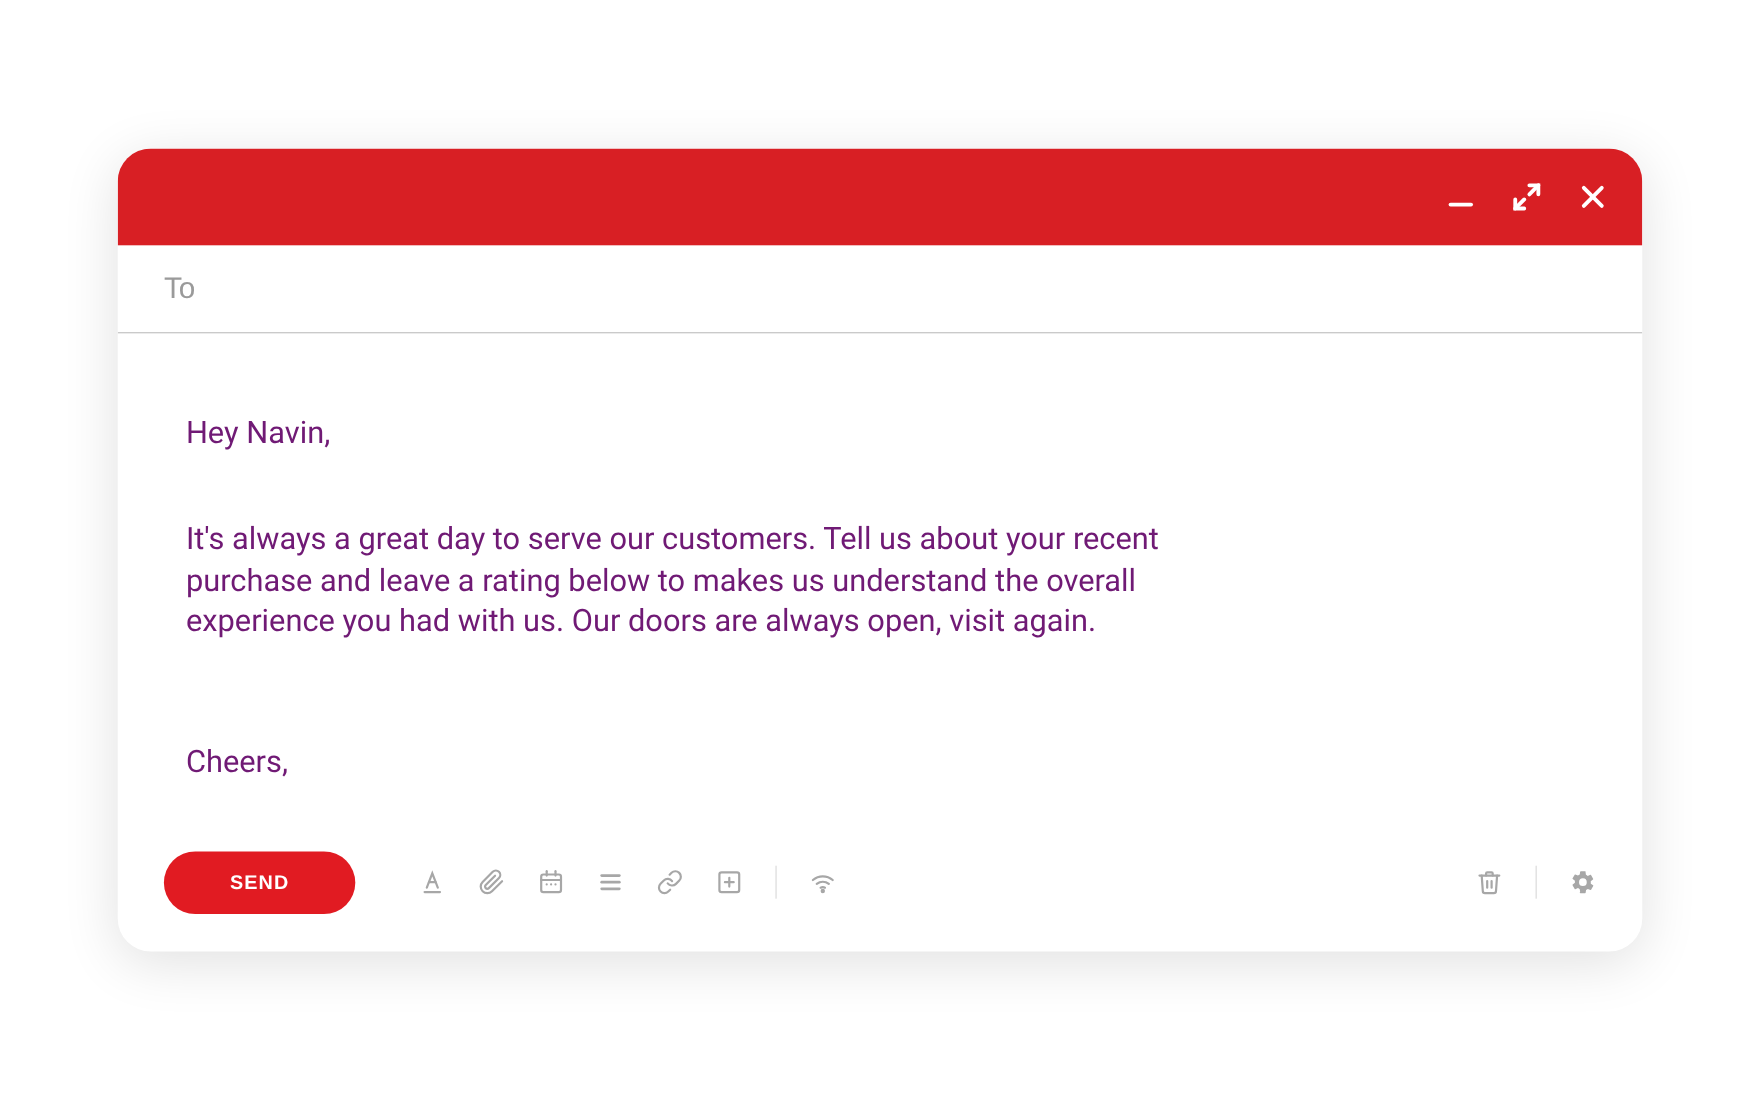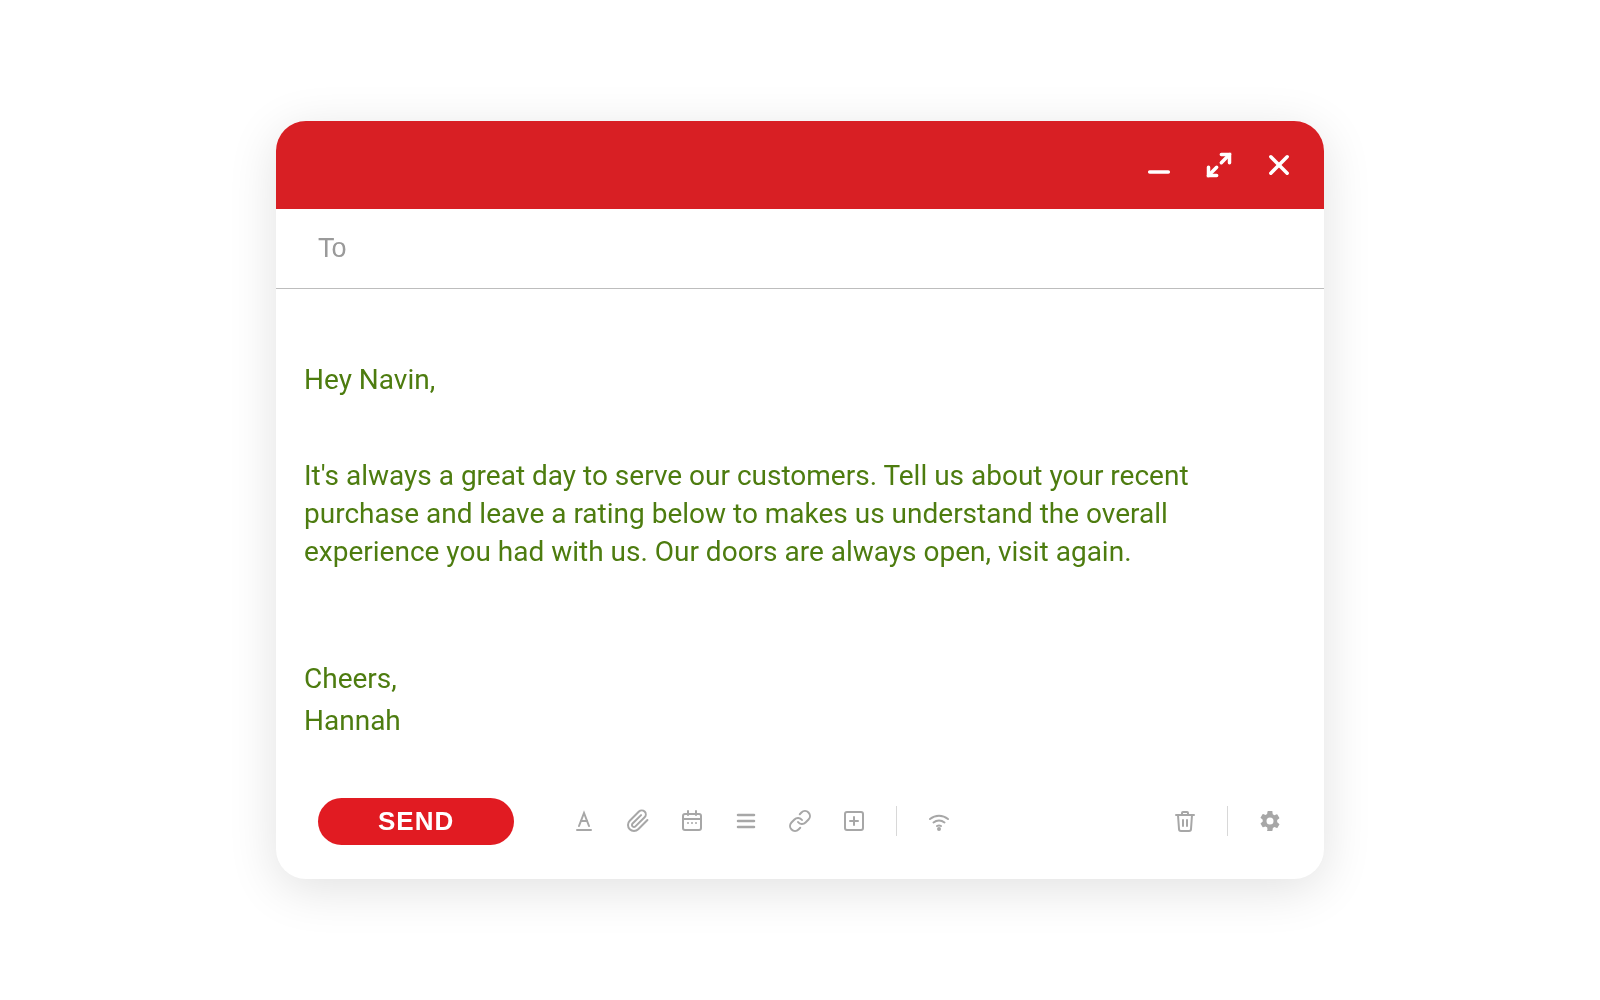--- a/index.html
+++ b/index.html
@@ -10,21 +10,21 @@
     body {
       font-family: -apple-system, BlinkMacSystemFont, 'Segoe UI', Roboto, Helvetica, Arial, sans-serif;
       background: #ffffff;
       width: 1600px;
       height: 1000px;
       display: flex;
       align-items: center;
       justify-content: center;
     }
     .compose-window {
-      width: 1048px;
+      width: 1386px;
       background: #ffffff;
       border-radius: 30px;
       box-shadow: 0 10px 50px rgba(0,0,0,0.12);
       overflow: hidden;
     }
     .titlebar {
       background: #d81f24;
       height: 88px;
       display: flex;
       align-items: center;
@@ -55,23 +55,23 @@
       outline: none;
       font-size: 27px;
       color: #333;
       width: 100%;
       background: transparent;
     }
     .field-input::placeholder {
       color: #9a9a9a;
     }
     .body-area {
-      padding: 72px 42px 40px 28px;
+      padding: 72px 42px 40px 62px;
       font-size: 28px;
-      color: #4d7c0f;
+      color: #701a75;
       line-height: 1.35;
     }
     .body-greeting {
       margin-bottom: 58px;
     }
     .body-main {
       margin-bottom: 90px;
       max-width: 920px;
     }
     .body-signoff {
@@ -81,22 +81,22 @@
       display: flex;
       align-items: center;
       padding: 18px 42px 34px 42px;
       gap: 8px;
     }
     .send-btn {
       background: #e11b22;
       color: #ffffff;
       border: none;
       border-radius: 999px;
-      padding: 8px 60px;
-      font-size: 26px;
+      padding: 18px 60px;
+      font-size: 18px;
       font-weight: 700;
       letter-spacing: 1px;
       cursor: pointer;
       margin-right: 50px;
     }
     .toolbar-icons {
       display: flex;
       align-items: center;
       gap: 30px;
     }
@@ -154,21 +154,20 @@
 
   <div class="field-row">
     <input class="field-input" placeholder="To" style="">
   </div>
 
 
   <div class="body-area">
     <div class="body-greeting">Hey Navin,</div>
     <div class="body-main">It's always a great day to serve our customers. Tell us about your recent purchase and leave a rating below to makes us understand the overall experience you had with us. Our doors are always open, visit again.</div>
     <div class="body-signoff">Cheers,</div>
-    <div class="body-signature">Hannah</div>
   </div>
 
   <div class="footer">
     <button class="send-btn">SEND</button>
 
     <div class="toolbar-icons">
       <span class="tool-icon">
         <svg viewBox="0 0 24 24" fill="none" stroke="currentColor" stroke-width="2" stroke-linecap="round">
             <path d="M7 17L12 4l5 13"></path>
             <line x1="9" y1="12" x2="15" y2="12"></line>

